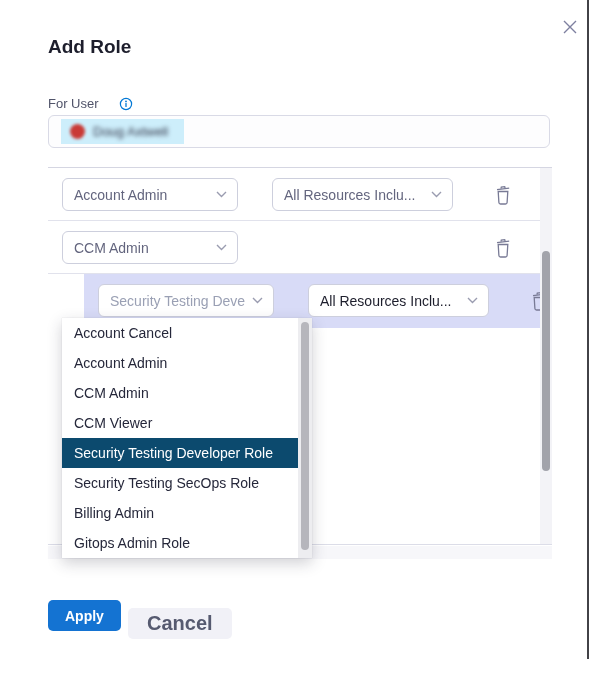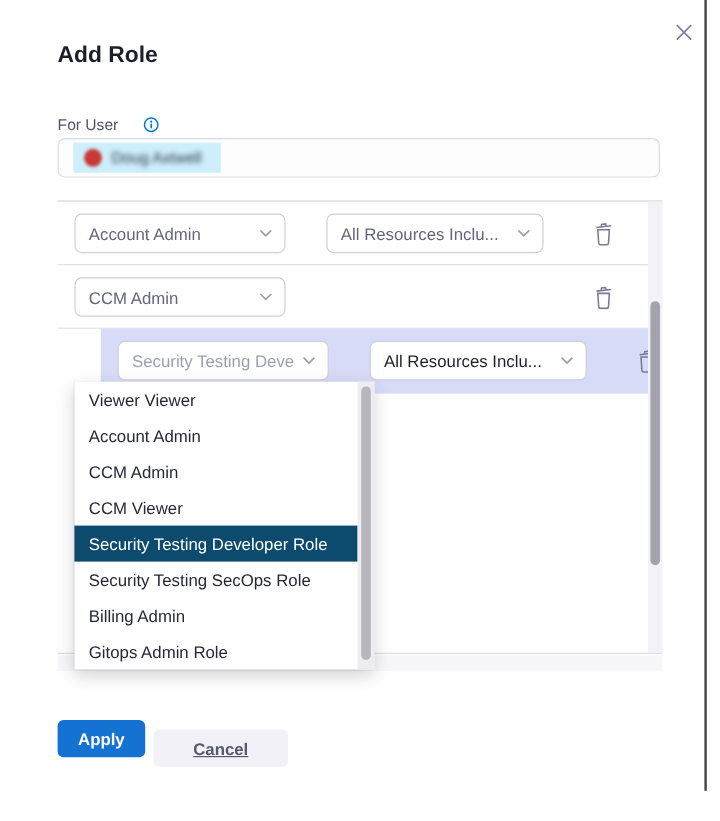--- a/index.html
+++ b/index.html
@@ -59,23 +59,23 @@
   .dd-item { height:30px; line-height:30px; padding-left:12px; width:236px;
     font-size:14px; color:#25273a; white-space:nowrap; overflow:hidden; cursor:pointer; }
   .dd-item.selected { background:#0c4a6e; color:#ffffff; }
   .dd-track { position:absolute; right:0; top:0; width:14px; height:100%; background:#ededf0; }
   .dd-thumb { position:absolute; right:3px; top:4px; width:8px; height:228px;
     background:#b6b6bc; border-radius:4px; }
 
   .apply-btn { position:absolute; left:48px; top:600px; height:31px; padding:0 17px;
     background:#1473d2; color:#ffffff; font-family:inherit; font-size:14px; font-weight:bold;
     border:none; border-radius:5px; cursor:pointer; }
-  .cancel-btn { position:absolute; left:128px; top:608px; height:31px; padding:0 33px;
-    background:#f1f1f7; color:#565a70; font-family:inherit; font-size:14px; font-weight:bold;
-    border:none; border-radius:5px; cursor:pointer;text-decoration:underline; }
+  .cancel-btn { position:absolute; left:128px; top:608px; height:31px; padding:0 19px;
+    background:#f1f1f7; color:#565a70; font-family:inherit; font-size:20px; font-weight:bold;
+    border:none; border-radius:5px; cursor:pointer; }
 
   svg { display:block; }
 </style>
 </head>
 <body>
 
 <div class="modal">
 
   <button class="close-btn">
     <span>
@@ -187,21 +187,21 @@
       </div>
 
     </div>
 
     <div class="outer-track">
       <div class="outer-thumb"></div>
     </div>
   </div>
 
   <div class="dropdown">
-    <div class="dd-item">Viewer Viewer</div>
+    <div class="dd-item">Account Cancel</div>
     <div class="dd-item">Account Admin</div>
     <div class="dd-item">CCM Admin</div>
     <div class="dd-item">CCM Viewer</div>
     <div class="dd-item selected">Security Testing Developer Role</div>
     <div class="dd-item">Security Testing SecOps Role</div>
     <div class="dd-item">Billing Admin</div>
     <div class="dd-item">Gitops Admin Role</div>
     <div class="dd-track">
       <div class="dd-thumb"></div>
     </div>

